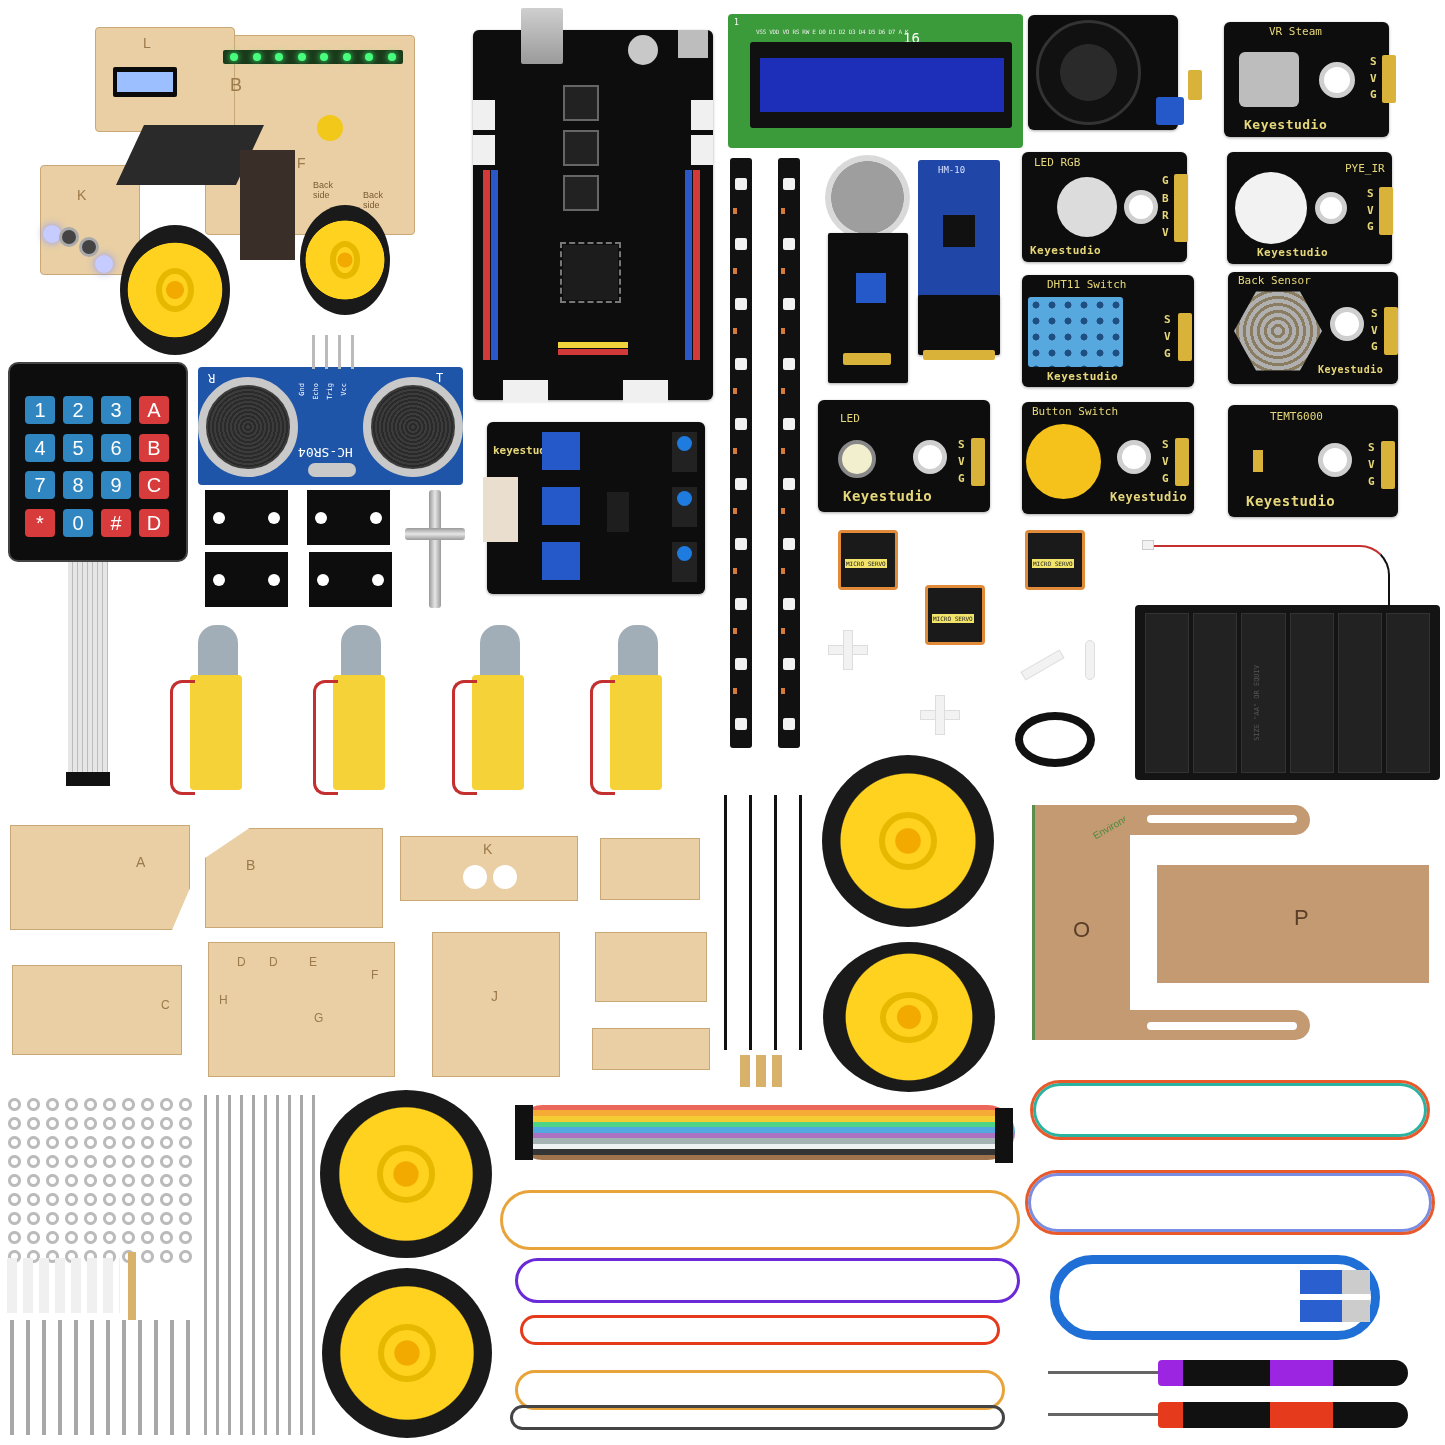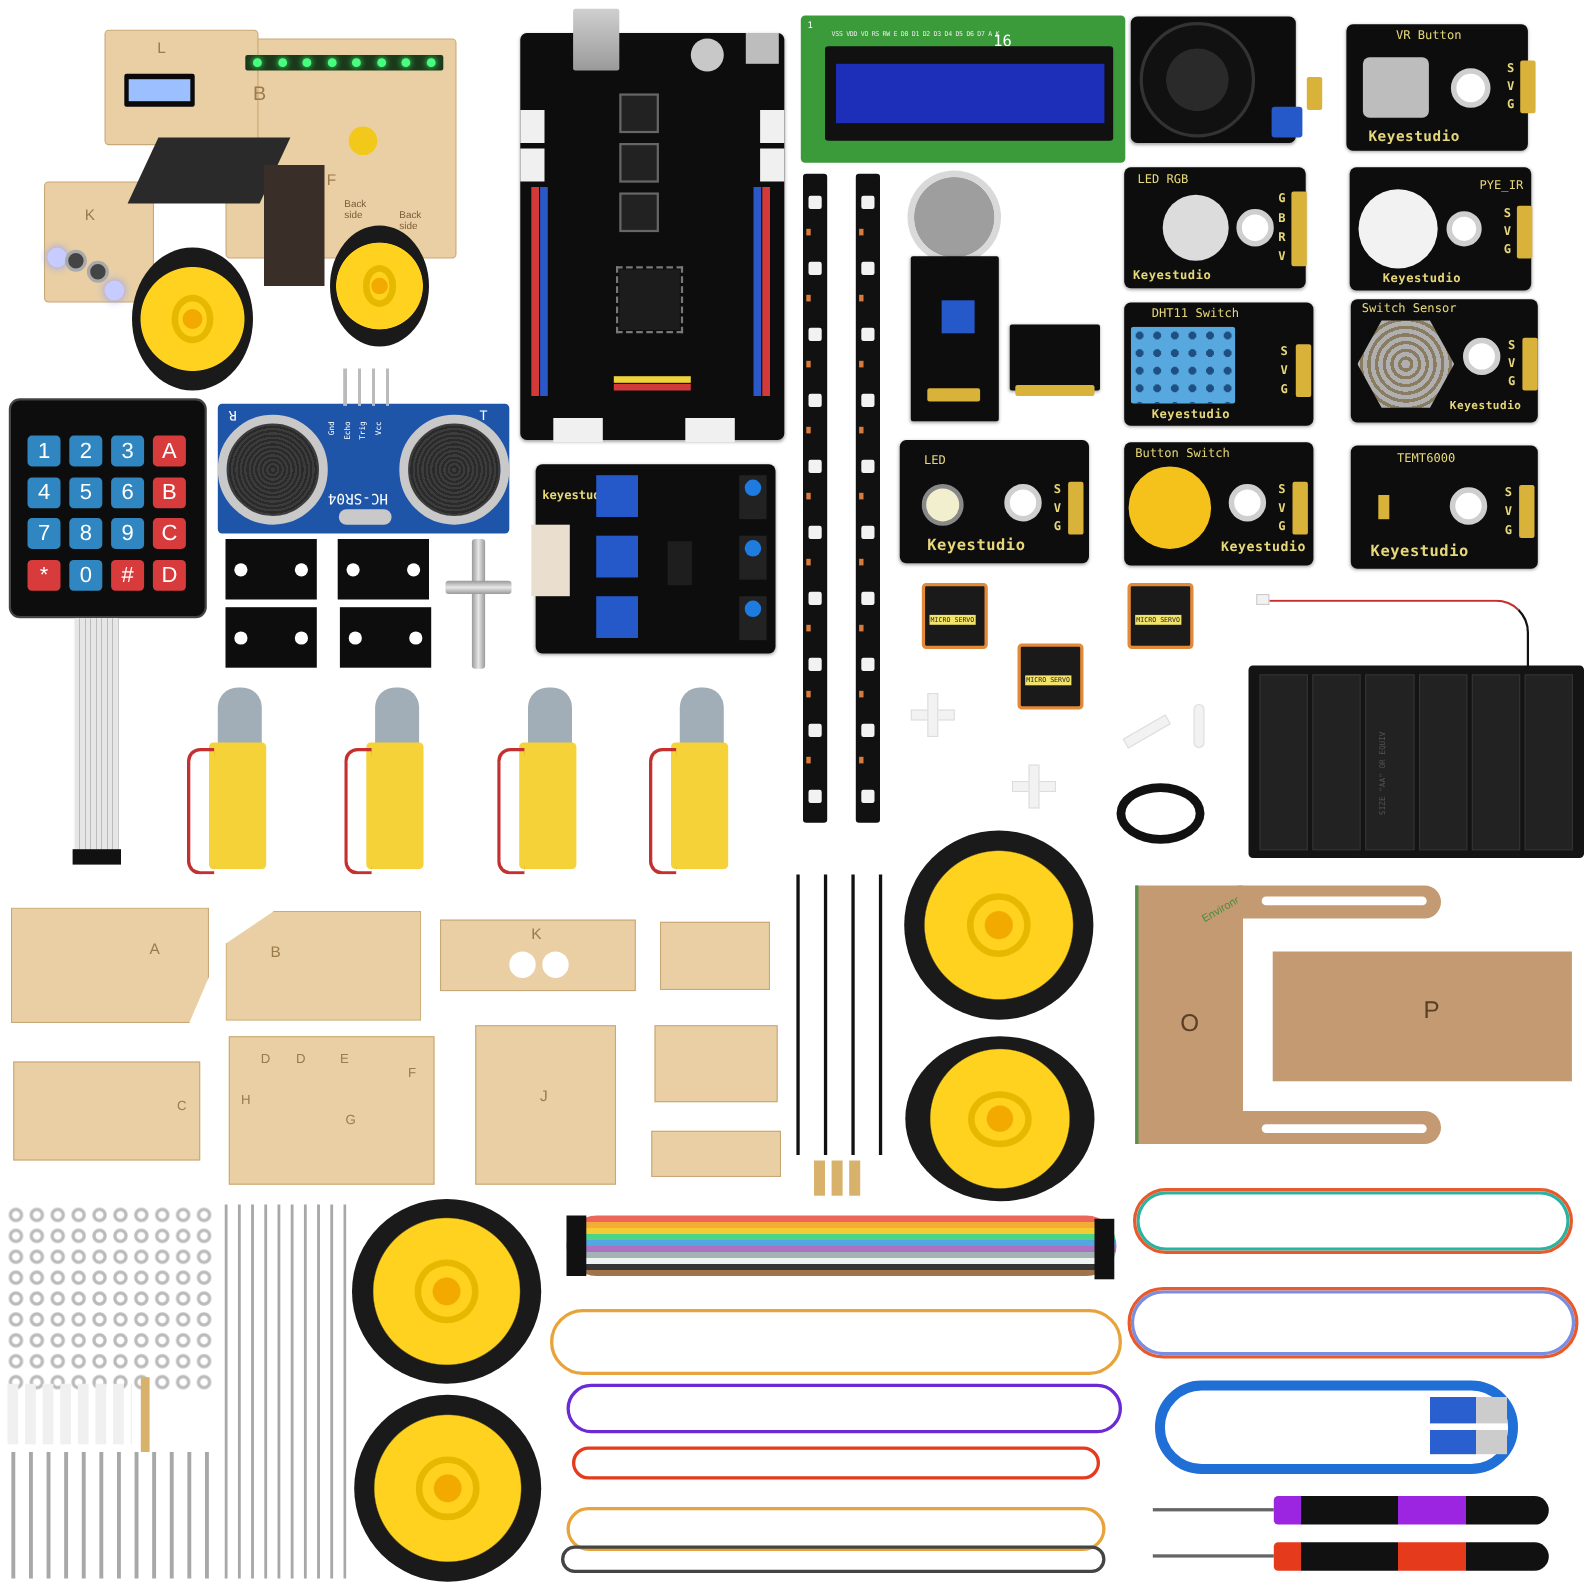--- a/index.html
+++ b/index.html
@@ -104,21 +104,21 @@
   </div>
 </div>
 
 <div class="abs pcb" style="left:1028px;top:15px;width:150px;height:115px">
   <div class="abs" style="left:8px;top:5px;width:105px;height:105px;border-radius:50%;background:radial-gradient(circle,#2a2a2a 0 40%,#111 41%);border:3px solid #333"></div>
   <div class="abs" style="left:128px;top:82px;width:28px;height:28px;background:#2559c9;border-radius:3px"></div>
   <div class="pins" style="left:160px;top:55px;height:30px"></div>
 </div>
 
 <div class="abs pcb" style="left:1224px;top:22px;width:165px;height:115px">
-  <span class="pcb-title" style="left:45px;top:3px">VR Button</span>
+  <span class="pcb-title" style="left:45px;top:3px">VR Steam</span>
   <div class="abs" style="left:15px;top:30px;width:60px;height:55px;background:#bdbdbd;border-radius:6px"></div>
   <div class="hole" style="left:95px;top:40px;width:36px;height:36px"></div>
   <span class="pinlabel" style="left:146px;top:33px">S</span>
   <span class="pinlabel" style="left:146px;top:50px">V</span>
   <span class="pinlabel" style="left:146px;top:66px">G</span>
   <div class="pins" style="left:158px;top:33px;height:48px"></div>
   <span class="brand" style="left:20px;top:95px">Keyestudio</span>
 </div>
 
 <div class="strip" style="left:730px;top:158px;height:590px">
@@ -166,20 +166,24 @@
 
 <div class="abs" style="left:820px;top:155px;width:95px;height:230px">
   <div class="abs" style="left:5px;top:0;width:85px;height:85px;border-radius:50%;background:radial-gradient(circle,#9e9e9e 0 60%,#d9d9d9 61%)"></div>
   <div class="abs pcb" style="left:8px;top:78px;width:80px;height:150px;border-radius:2px">
     <div class="abs" style="left:28px;top:40px;width:30px;height:30px;background:#2559c9"></div>
     <div class="pins" style="left:15px;top:120px;width:48px;height:12px"></div>
   </div>
 </div>
 
 <div class="abs" style="left:918px;top:160px;width:85px;height:210px">
+  <div class="abs" style="left:0;top:0;width:82px;height:140px;background:#2047a8;border-radius:3px">
+    <span class="abs" style="left:20px;top:5px;font-size:9px;color:#d5e0ff">HM-10</span>
+    <div class="abs" style="left:25px;top:55px;width:32px;height:32px;background:#111"></div>
+  </div>
   <div class="abs pcb" style="left:0;top:135px;width:82px;height:60px;border-radius:2px"></div>
   <div class="pins" style="left:5px;top:190px;width:72px;height:10px"></div>
 </div>
 
 <div class="abs pcb" style="left:1022px;top:152px;width:165px;height:110px">
   <span class="pcb-title" style="left:12px;top:4px">LED RGB</span>
   <div class="abs" style="left:35px;top:25px;width:60px;height:60px;border-radius:50%;background:#dcdcdc"></div>
   <div class="hole" style="left:102px;top:38px;width:34px;height:34px"></div>
   <span class="pinlabel" style="left:140px;top:22px">G</span>
   <span class="pinlabel" style="left:140px;top:40px">B</span>
@@ -204,21 +208,21 @@
   <span class="pcb-title" style="left:25px;top:3px">DHT11 Switch</span>
   <div class="abs" style="left:6px;top:22px;width:95px;height:70px;background:#58a8e0;background-image:radial-gradient(#1f4f80 30%,transparent 32%);background-size:16px 16px;border-radius:3px"></div>
   <span class="pinlabel" style="left:142px;top:38px">S</span>
   <span class="pinlabel" style="left:142px;top:55px">V</span>
   <span class="pinlabel" style="left:142px;top:72px">G</span>
   <div class="pins" style="left:156px;top:38px;height:48px"></div>
   <span class="brand" style="left:25px;top:95px;font-size:11px">Keyestudio</span>
 </div>
 
 <div class="abs pcb" style="left:1228px;top:272px;width:170px;height:112px">
-  <span class="pcb-title" style="left:10px;top:2px">Switch  Sensor</span>
+  <span class="pcb-title" style="left:10px;top:2px">Back  Sensor</span>
   <div class="abs" style="left:6px;top:15px;width:88px;height:88px;background:repeating-radial-gradient(circle,#b0b0b0 0 4px,#8a7c60 4px 7px);clip-path:polygon(25% 5%,75% 5%,100% 50%,75% 95%,25% 95%,0 50%)"></div>
   <div class="hole" style="left:102px;top:35px;width:34px;height:34px"></div>
   <span class="pinlabel" style="left:143px;top:35px">S</span>
   <span class="pinlabel" style="left:143px;top:52px">V</span>
   <span class="pinlabel" style="left:143px;top:68px">G</span>
   <div class="pins" style="left:156px;top:35px;height:48px"></div>
   <span class="brand" style="left:90px;top:92px;font-size:10px">Keyestudio</span>
 </div>
 
 <div class="abs pcb" style="left:818px;top:400px;width:172px;height:112px">

